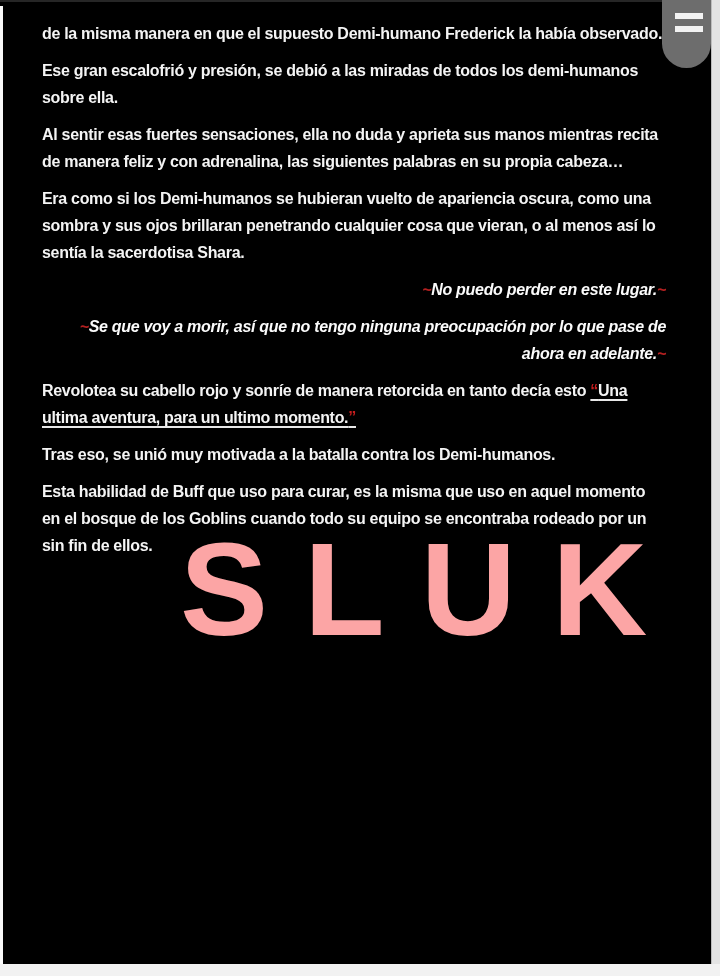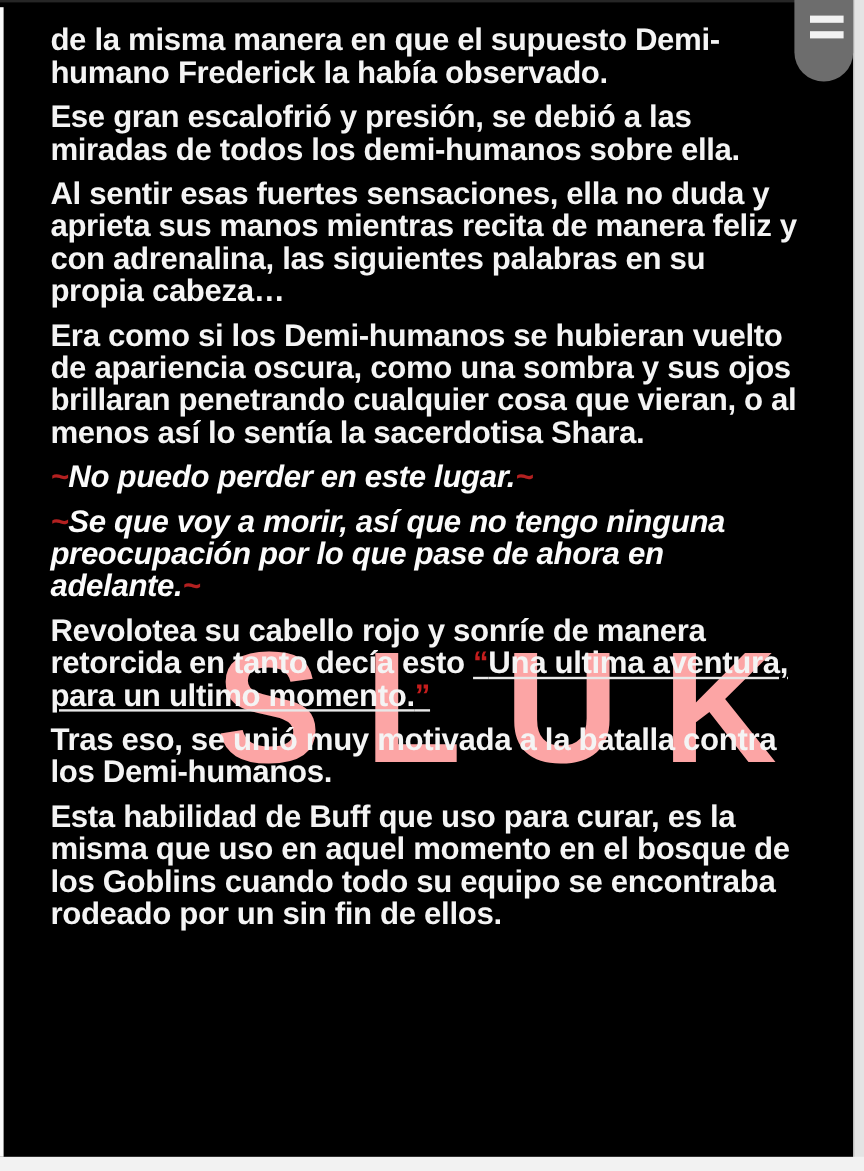--- a/index.html
+++ b/index.html
@@ -53,29 +53,30 @@
     z-index: 1;
     line-height: 1;
     white-space: nowrap;
   }
   .content {
     position: absolute;
     left: 42px; top: 20px;
     width: 624px;
     z-index: 2;
     color: #f4f4f4;
-    font-size: 26px;
+    font-size: 16px;
     font-weight: bold;
     line-height: 27px;
     letter-spacing: -0.3px;
   }
   .content p { margin: 0 0 10px 0; }
   .thought {
     font-style: italic;
     color: #fbfbfb;
+    text-align: right;
   }
   .tilde {
     color: #b32020;
     font-style: italic;
   }
   .quote-mark {
     color: #c51d1d;
   }
   .quoted-underline {
     text-decoration: underline;

